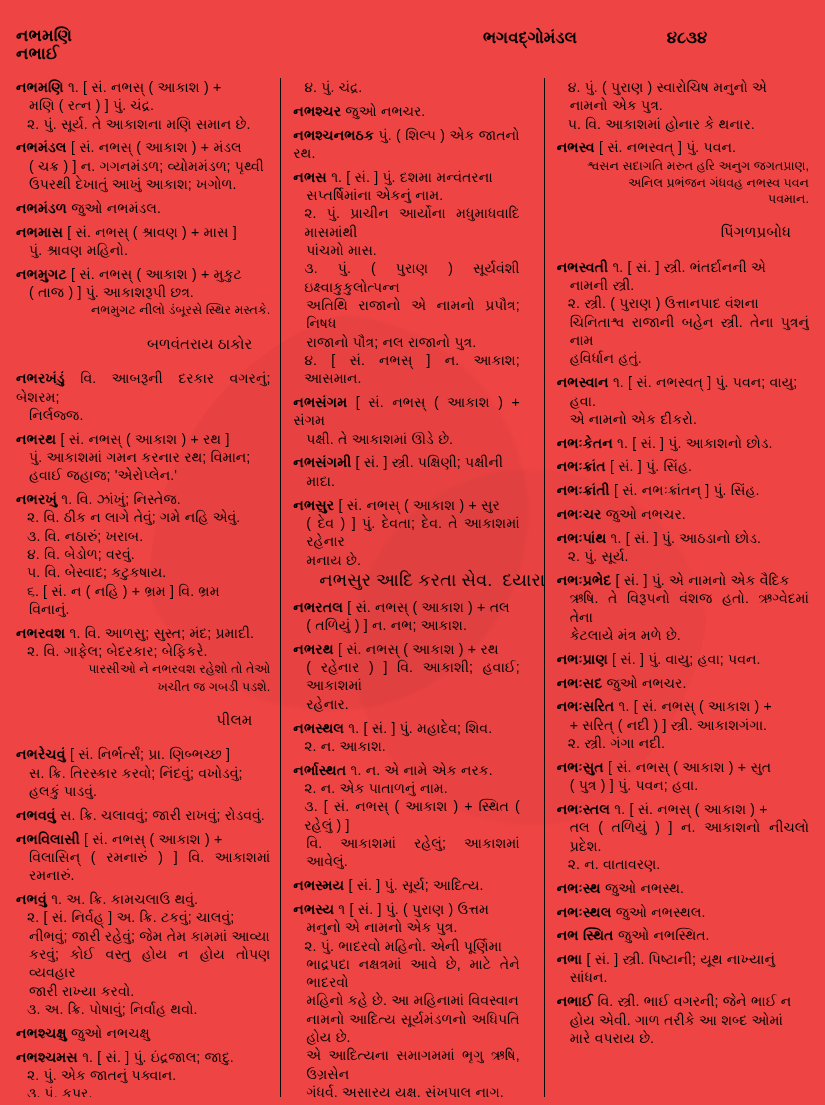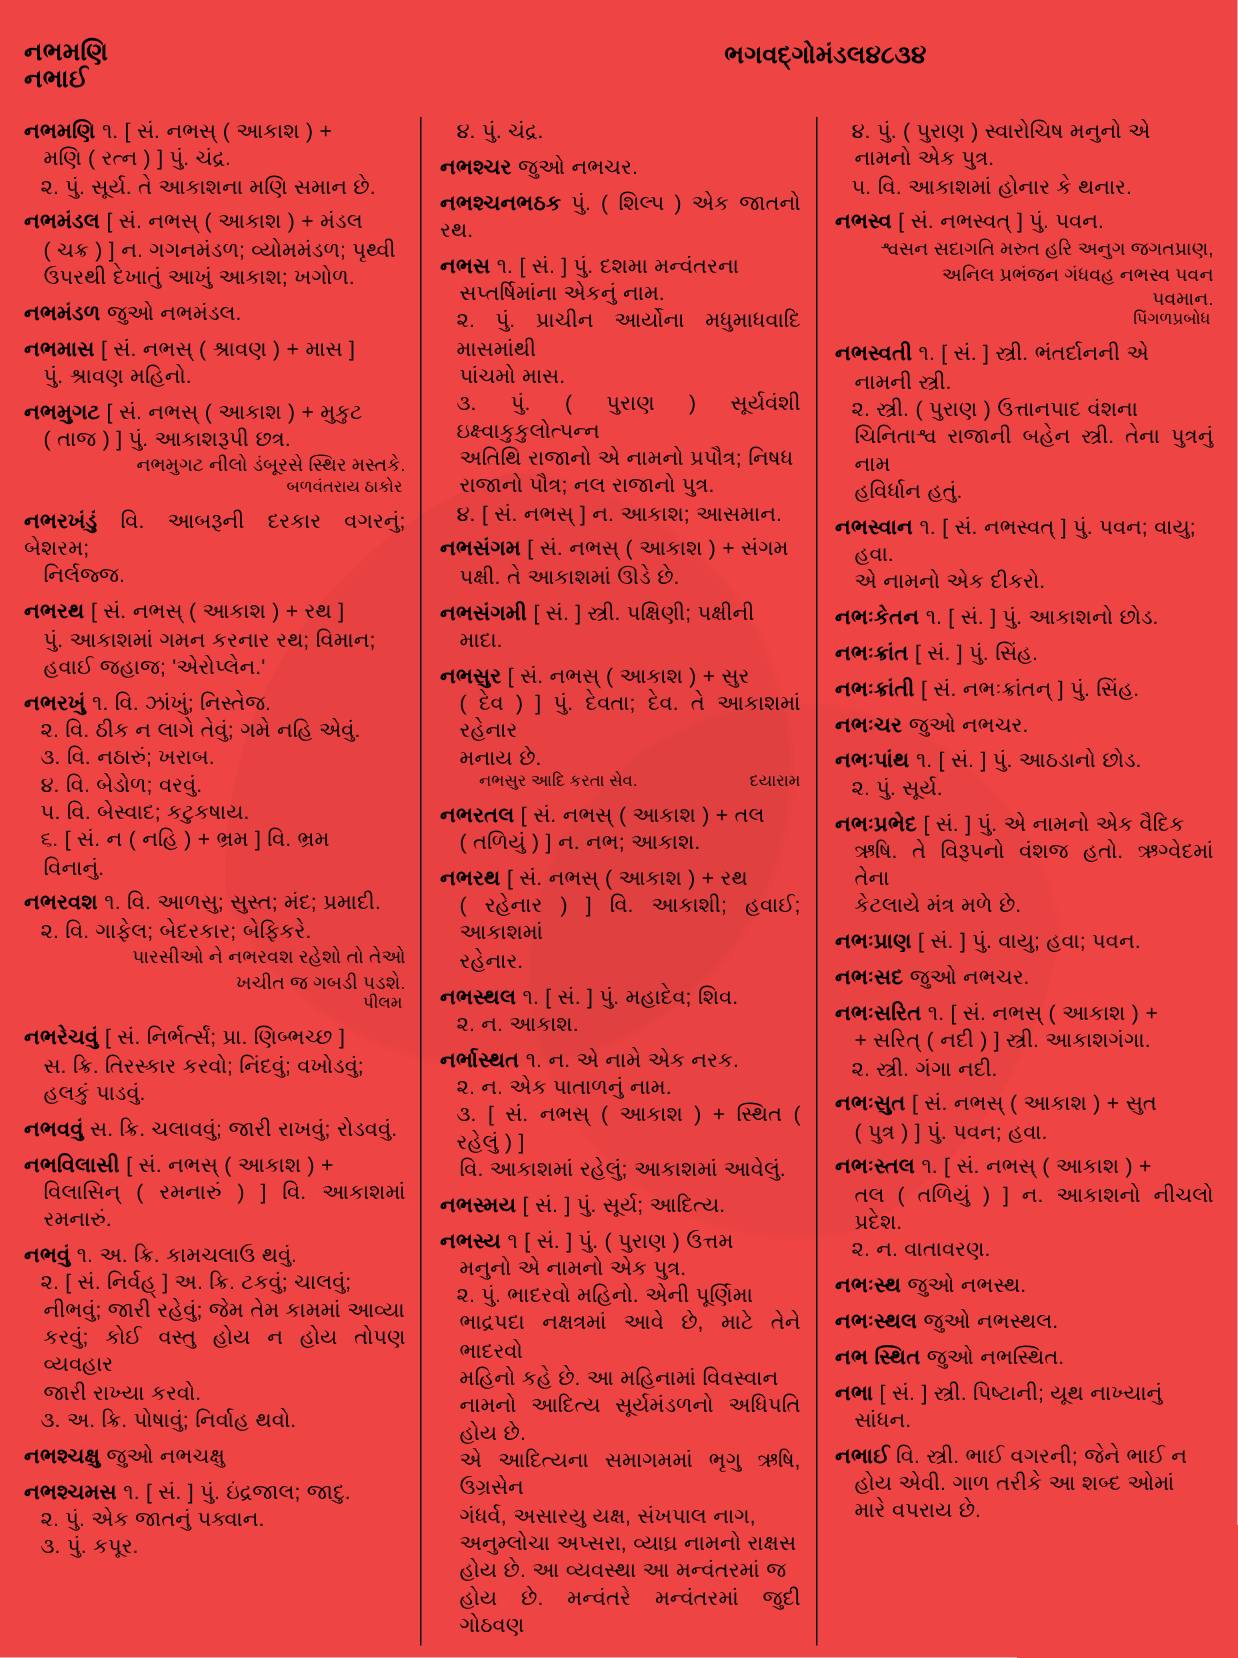--- a/index.html
+++ b/index.html
@@ -63,42 +63,42 @@
   }
   .head-center {
     flex: 1;
     text-align: right;
     font-weight: bold;
     font-size: 16.5px;
     padding-top: 2px;
   }
   .head-right {
     width: 220px;
-    text-align: left;
+    text-align: center;
     font-weight: bold;
     font-size: 16.5px;
     padding-top: 2px;
     padding-right: 12px;
   }
   
   .columns {
     flex: 1 1 auto;
     display: flex;
     align-items: stretch;
     min-height: 0;
   }
   .col {
     width: 33.3333%;
     box-sizing: border-box;
     overflow: hidden;
   }
   .col-1 { padding-right: 10px; }
   .col-2 {
     padding-left: 12px;
-    padding-right: 10px;
+    padding-right: 24px;
     border-left: 1.2px solid #0b0b0b;
     border-right: 1.2px solid #0b0b0b;
   }
   .col-3 { padding-left: 12px; }
 
   
   .entry {
     margin: 0 0 5.5px 0;
   }
   .line {
@@ -122,32 +122,32 @@
   
   .quote {
     font-size: 12.6px;
     line-height: 1.28;
     padding-left: 26px;
     margin: 1px 0 0 0;
     text-align: right;
   }
   .quote.ind2 { padding-left: 36px; }
   .attrib {
-    font-size: 11px;
+    font-size: 15px;
     text-align: right;
     line-height: 1.25;
-    margin: 0;
+    margin: 16px;
     padding-right: 2px;
   }
   .cite-row {
     display: flex;
     align-items: baseline;
     justify-content: space-between;
     gap: 10px;
-    font-size: 11px;
+    font-size: 18px;
     line-height: 1.30;
     padding-left: 26px;
   }
   .cite-row .ctext { white-space: nowrap; }
   .cite-row .csrc { white-space: nowrap; }
   .justify {
     text-align: justify;
     text-align-last: left;
   }
 </style>

